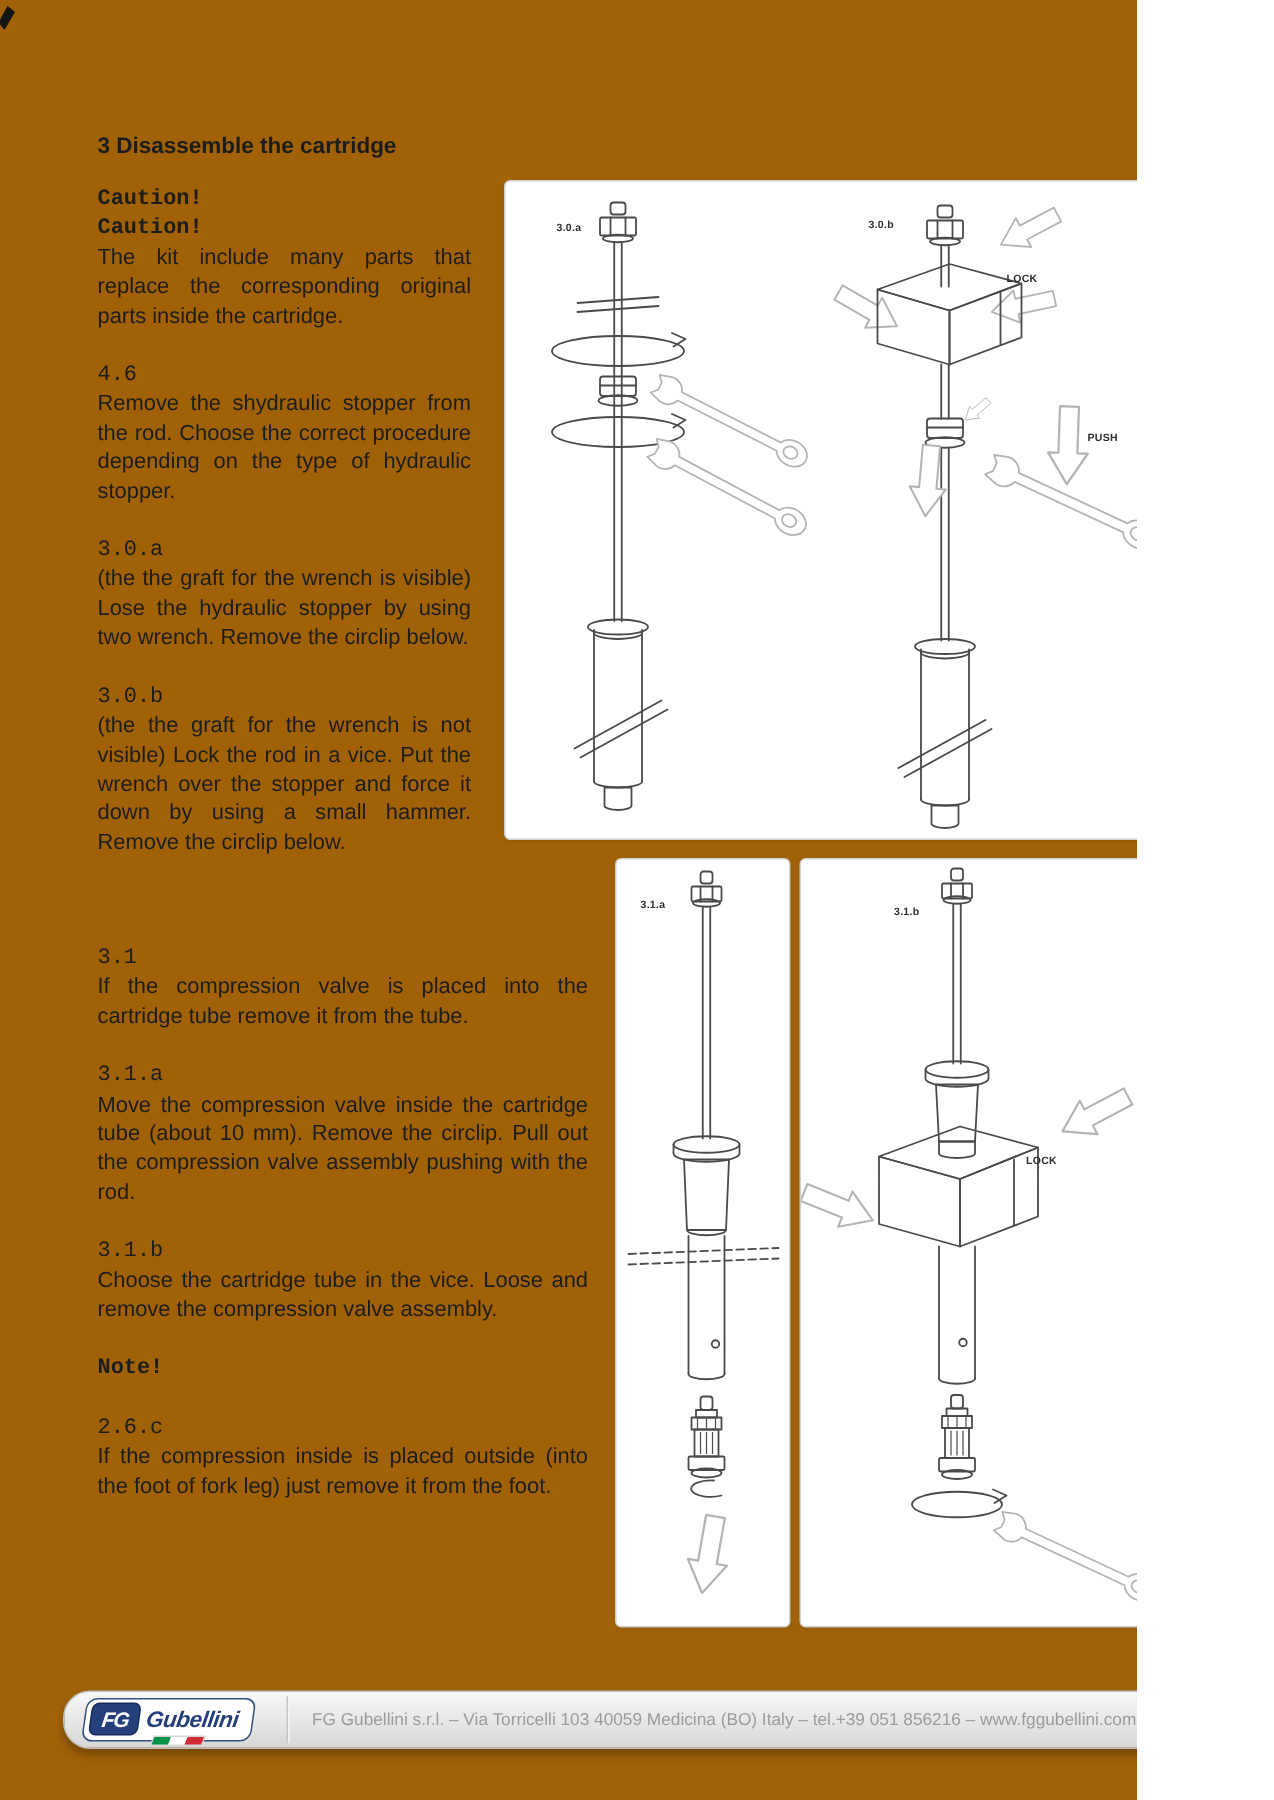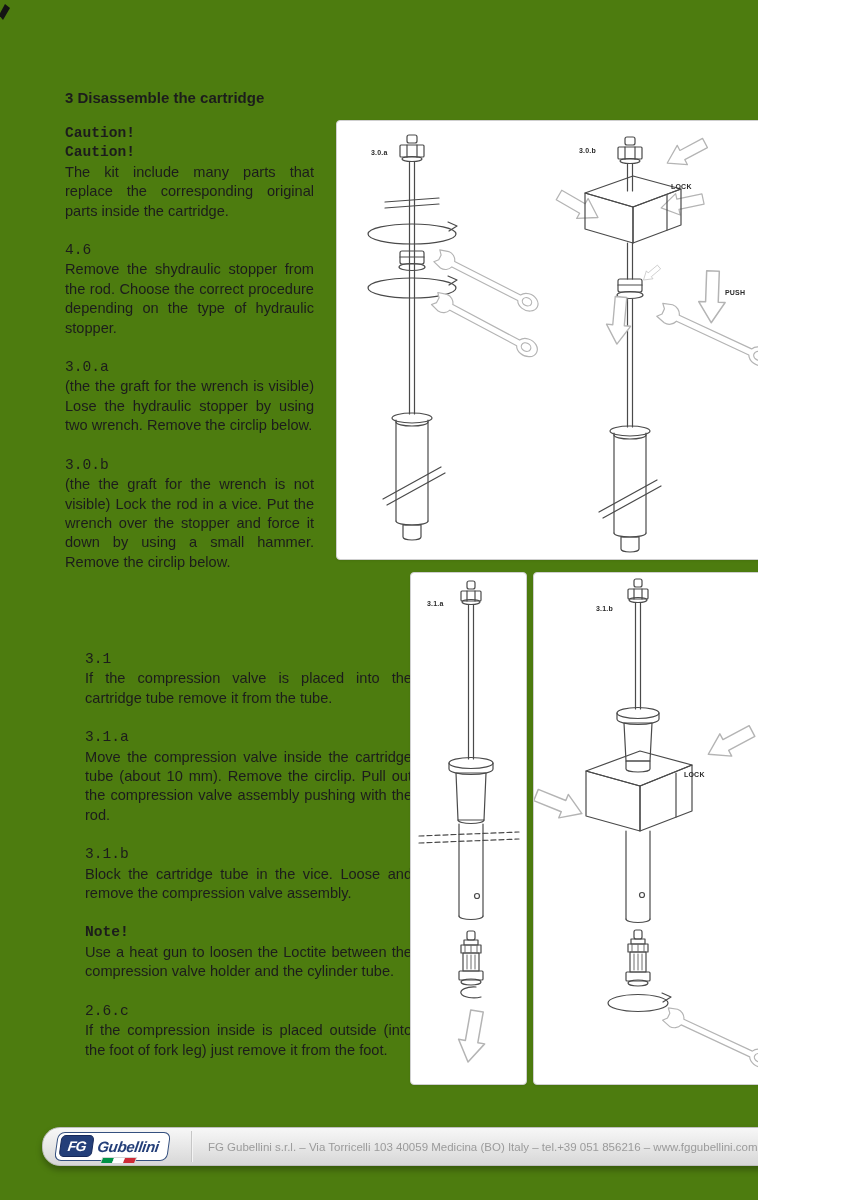--- a/index.html
+++ b/index.html
@@ -1,22 +1,22 @@
 <!DOCTYPE html>
 <html><head>
 <meta charset="utf-8">
 <style>
   html,body{margin:0;padding:0;background:#fff;}
-  .page{position:relative;width:758px;height:1200px;background:#4d7c0f;overflow:hidden;
+  .page{position:relative;width:758px;height:1200px;background:#a16207;overflow:hidden;
         font-family:"Liberation Sans",sans-serif;color:#1c1c1c;}
   .corner-mark{position:absolute;left:-1px;top:2px;}
   
   .col{position:absolute;left:65px;}
   .col.narrow{top:88px;width:249px;}
-  .col.wide{top:650px;width:327px;margin-left:20px;}
+  .col.wide{top:630px;width:327px;}
   .page-title{font-size:15px;font-weight:bold;margin:0 0 17px 0;line-height:19px;}
   .blk{margin:0 0 20px 0;font-size:14.6px;line-height:19.4px;text-align:justify;}
   .blk.tight{margin-bottom:0;}
   .blk .head{display:block;font-family:Liberation Mono, monospace;}
   .blk .head.bold{font-weight:bold;}
   
   .panel{position:absolute;background:#fff;border:1px solid #cfcfcf;border-radius:4px;
          box-shadow:0 1px 2px rgba(0,0,0,0.08);}
   .panel.p1{left:336px;top:120px;width:444px;height:438px;}
   .panel.p2{left:410px;top:572px;width:115px;height:511px;}
@@ -96,25 +96,24 @@
     <div class="blk">
       <span class="head">3.1</span>
       <span>If the compression valve is placed into the cartridge tube remove it from the tube.</span>
     </div>
     <div class="blk">
       <span class="head">3.1.a</span>
       <span>Move the compression valve inside the cartridge tube (about 10 mm). Remove the circlip. Pull out the compression valve assembly pushing with the rod.</span>
     </div>
     <div class="blk">
       <span class="head">3.1.b</span>
-      <span>Block the cartridge tube in the vice. Loose and remove the compression valve assembly.</span>
+      <span>Choose the cartridge tube in the vice. Loose and remove the compression valve assembly.</span>
     </div>
     <div class="blk">
       <span class="head bold">Note!</span>
-      <span>Use a heat gun to loosen the Loctite between the compression valve holder and the cylinder tube.</span>
     </div>
     <div class="blk">
       <span class="head">2.6.c</span>
       <span>If the compression inside is placed outside (into the foot of fork leg) just remove it from the foot.</span>
     </div>
   </div>
 
   <div class="panel p1">
     <svg width="444" height="438" viewBox="0 0 444 438">
 

